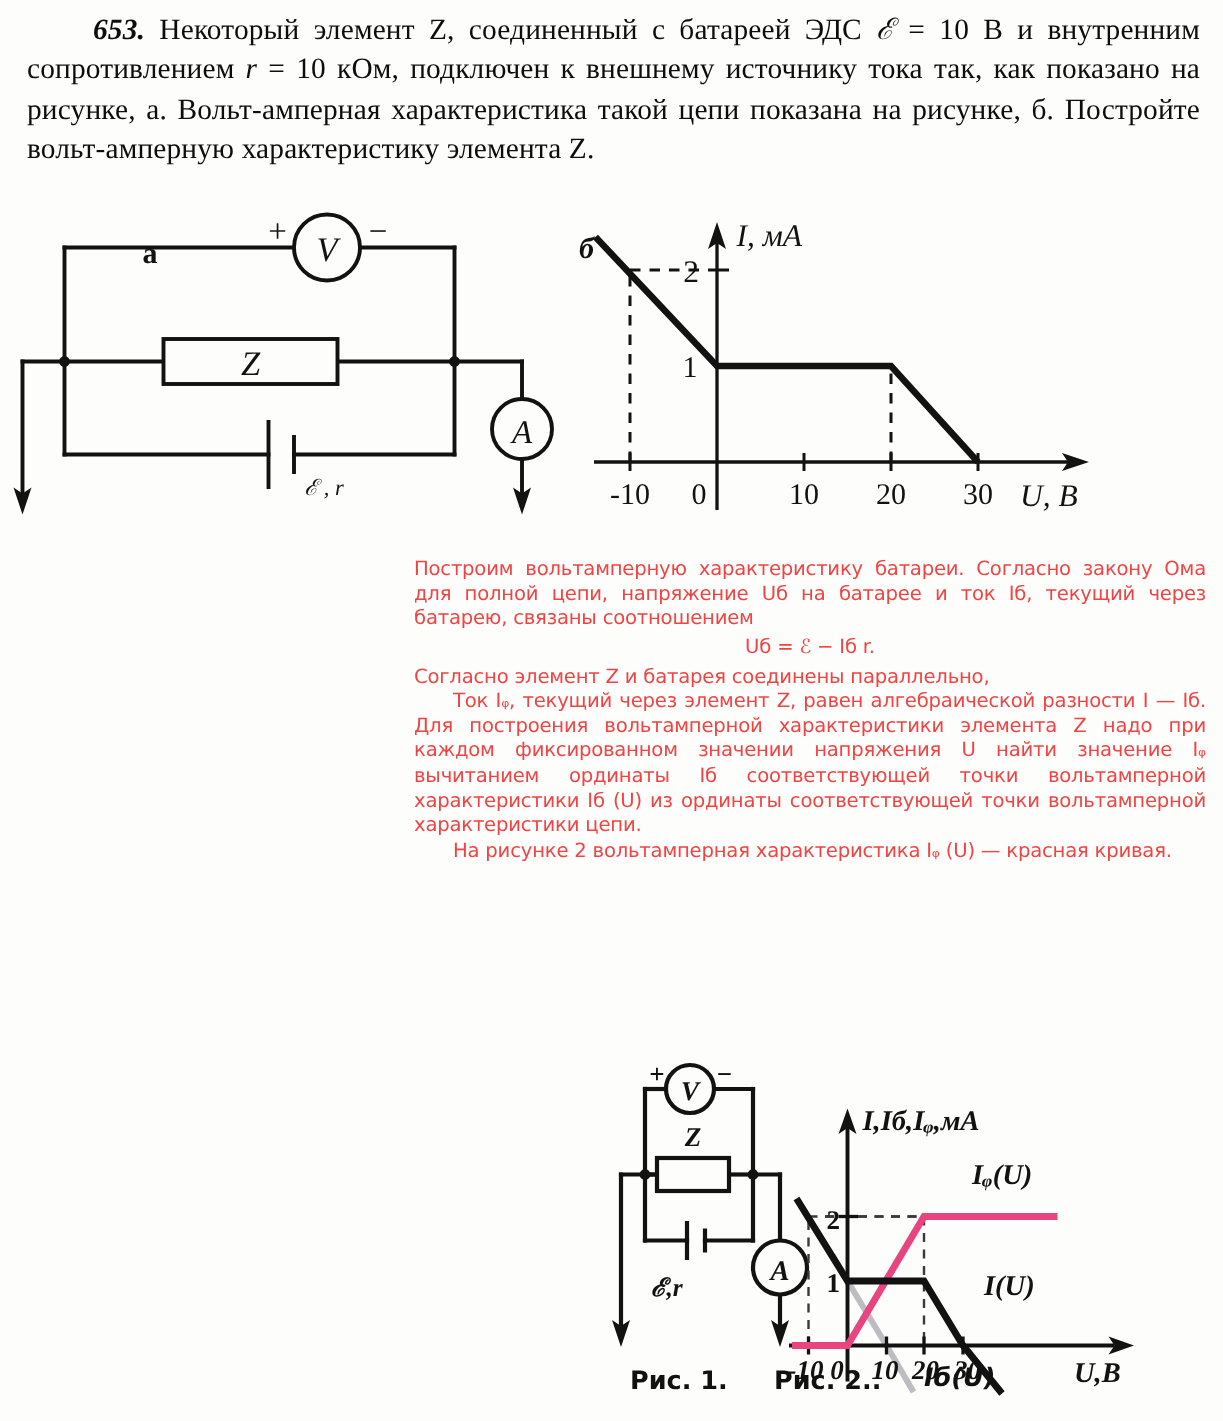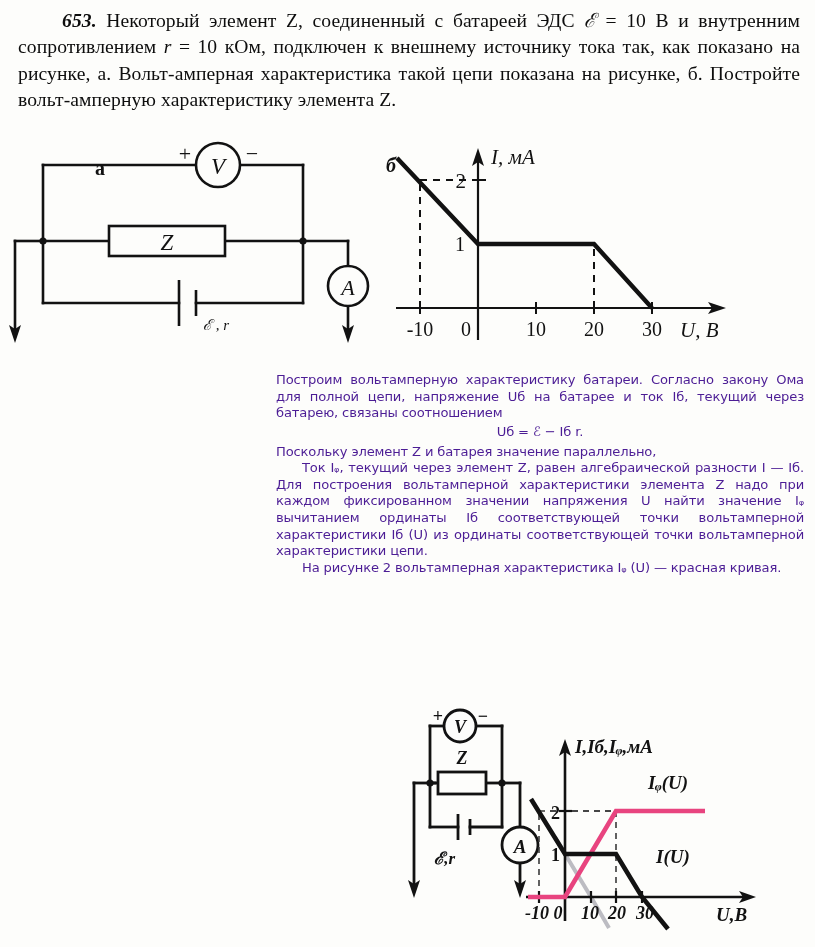--- a/index.html
+++ b/index.html
@@ -29,21 +29,21 @@
   
   #fig-a-wrap{position:absolute;left:0;top:140px;width:400px;height:215px;}
   #fig-b-wrap{position:absolute;left:380px;top:140px;width:435px;height:215px;}
 
   
   #solution{
     position:absolute;left:276px;top:372px;width:528px;
     font-family:"DejaVu Sans", sans-serif;
     font-size:13.1px;line-height:1.272;
     text-align:justify;
-    color:#4c1d95;
+    color:#ef4444;
     letter-spacing:-0.15px;
   }
   #solution p{margin:0;padding:0;}
   #solution p.ind{text-indent:26px;}
   #solution p.eq{text-align:center;text-indent:0;margin:2px 0 3px 0;}
 
   
   #fig1-wrap{position:absolute;left:420px;top:706px;width:130px;height:200px;}
   #fig2-wrap{position:absolute;left:520px;top:725px;width:295px;height:205px;}
   #captions{position:absolute;left:420px;top:905px;width:395px;height:40px;}
@@ -173,21 +173,21 @@
       <text class="lbl" x="86" y="196" text-anchor="middle" font-size="20">0</text>
       <text class="lbl" x="156" y="196" text-anchor="middle" font-size="20">10</text>
       <text class="lbl" x="214" y="196" text-anchor="middle" font-size="20">20</text>
       <text class="lbl" x="272" y="196" text-anchor="middle" font-size="20">30</text>
     </svg>
   </div>
 
   <div id="solution">
     <p>Построим вольтамперную характеристику батареи. Согласно закону Ома для полной цепи, напряжение Uб на батарее и ток Iб, текущий через батарею, связаны соотношением</p>
     <p class="eq">Uб = ℰ − Iб r.</p>
-    <p>Поскольку элемент Z и батарея значение параллельно,</p>
+    <p>Согласно элемент Z и батарея соединены параллельно,</p>
     <p class="ind">Ток Iᵩ, текущий через элемент Z, равен алгебраической разности I — Iб. Для построения вольтамперной характеристики элемента Z надо при каждом фиксированном значении напряжения U найти значение Iᵩ вычитанием ординаты Iб соответствующей точки вольтамперной характеристики Iб (U) из ординаты соответствующей точки вольтамперной характеристики цепи.</p>
     <p class="ind">На рисунке 2 вольтамперная характеристика Iᵩ (U) — красная кривая.</p>
   </div>
 
   <div id="fig1-wrap">
     <svg width="130" height="200" viewBox="0 0 130 200">
       <g class="stroke" stroke-width="2.8" stroke-linecap="square">
 
         <path d="M10,20 L24,20"></path>
         <path d="M56,20 L82,20"></path>
@@ -281,14 +281,19 @@
       <text class="lbl" x="38" y="194" text-anchor="middle" font-size="18" font-weight="bold" font-style="italic">0</text>
       <text class="lbl" x="70" y="194" text-anchor="middle" font-size="18" font-weight="bold" font-style="italic">10</text>
       <text class="lbl" x="97" y="194" text-anchor="middle" font-size="18" font-weight="bold" font-style="italic">20</text>
       <text class="lbl" x="125" y="194" text-anchor="middle" font-size="18" font-weight="bold" font-style="italic">30</text>
 
       <text class="lbl" x="128" y="64" font-size="19" font-style="italic" font-weight="bold">Iᵩ(U)</text>
       <text class="lbl" x="136" y="138" font-size="19" font-style="italic" font-weight="bold">I(U)</text>
     </svg>
   </div>
 
+  <div id="captions">
+    <span class="cap" style="left:0px;top:6px;">Рис. 1.</span>
+    <span class="cap" style="left:96px;top:6px;">Рис. 2..</span>
+    <span class="cap" style="left:196px;top:4px;font-style:italic;">Iб(U)</span>
+  </div>
 
 </div>
 
 </body></html>

